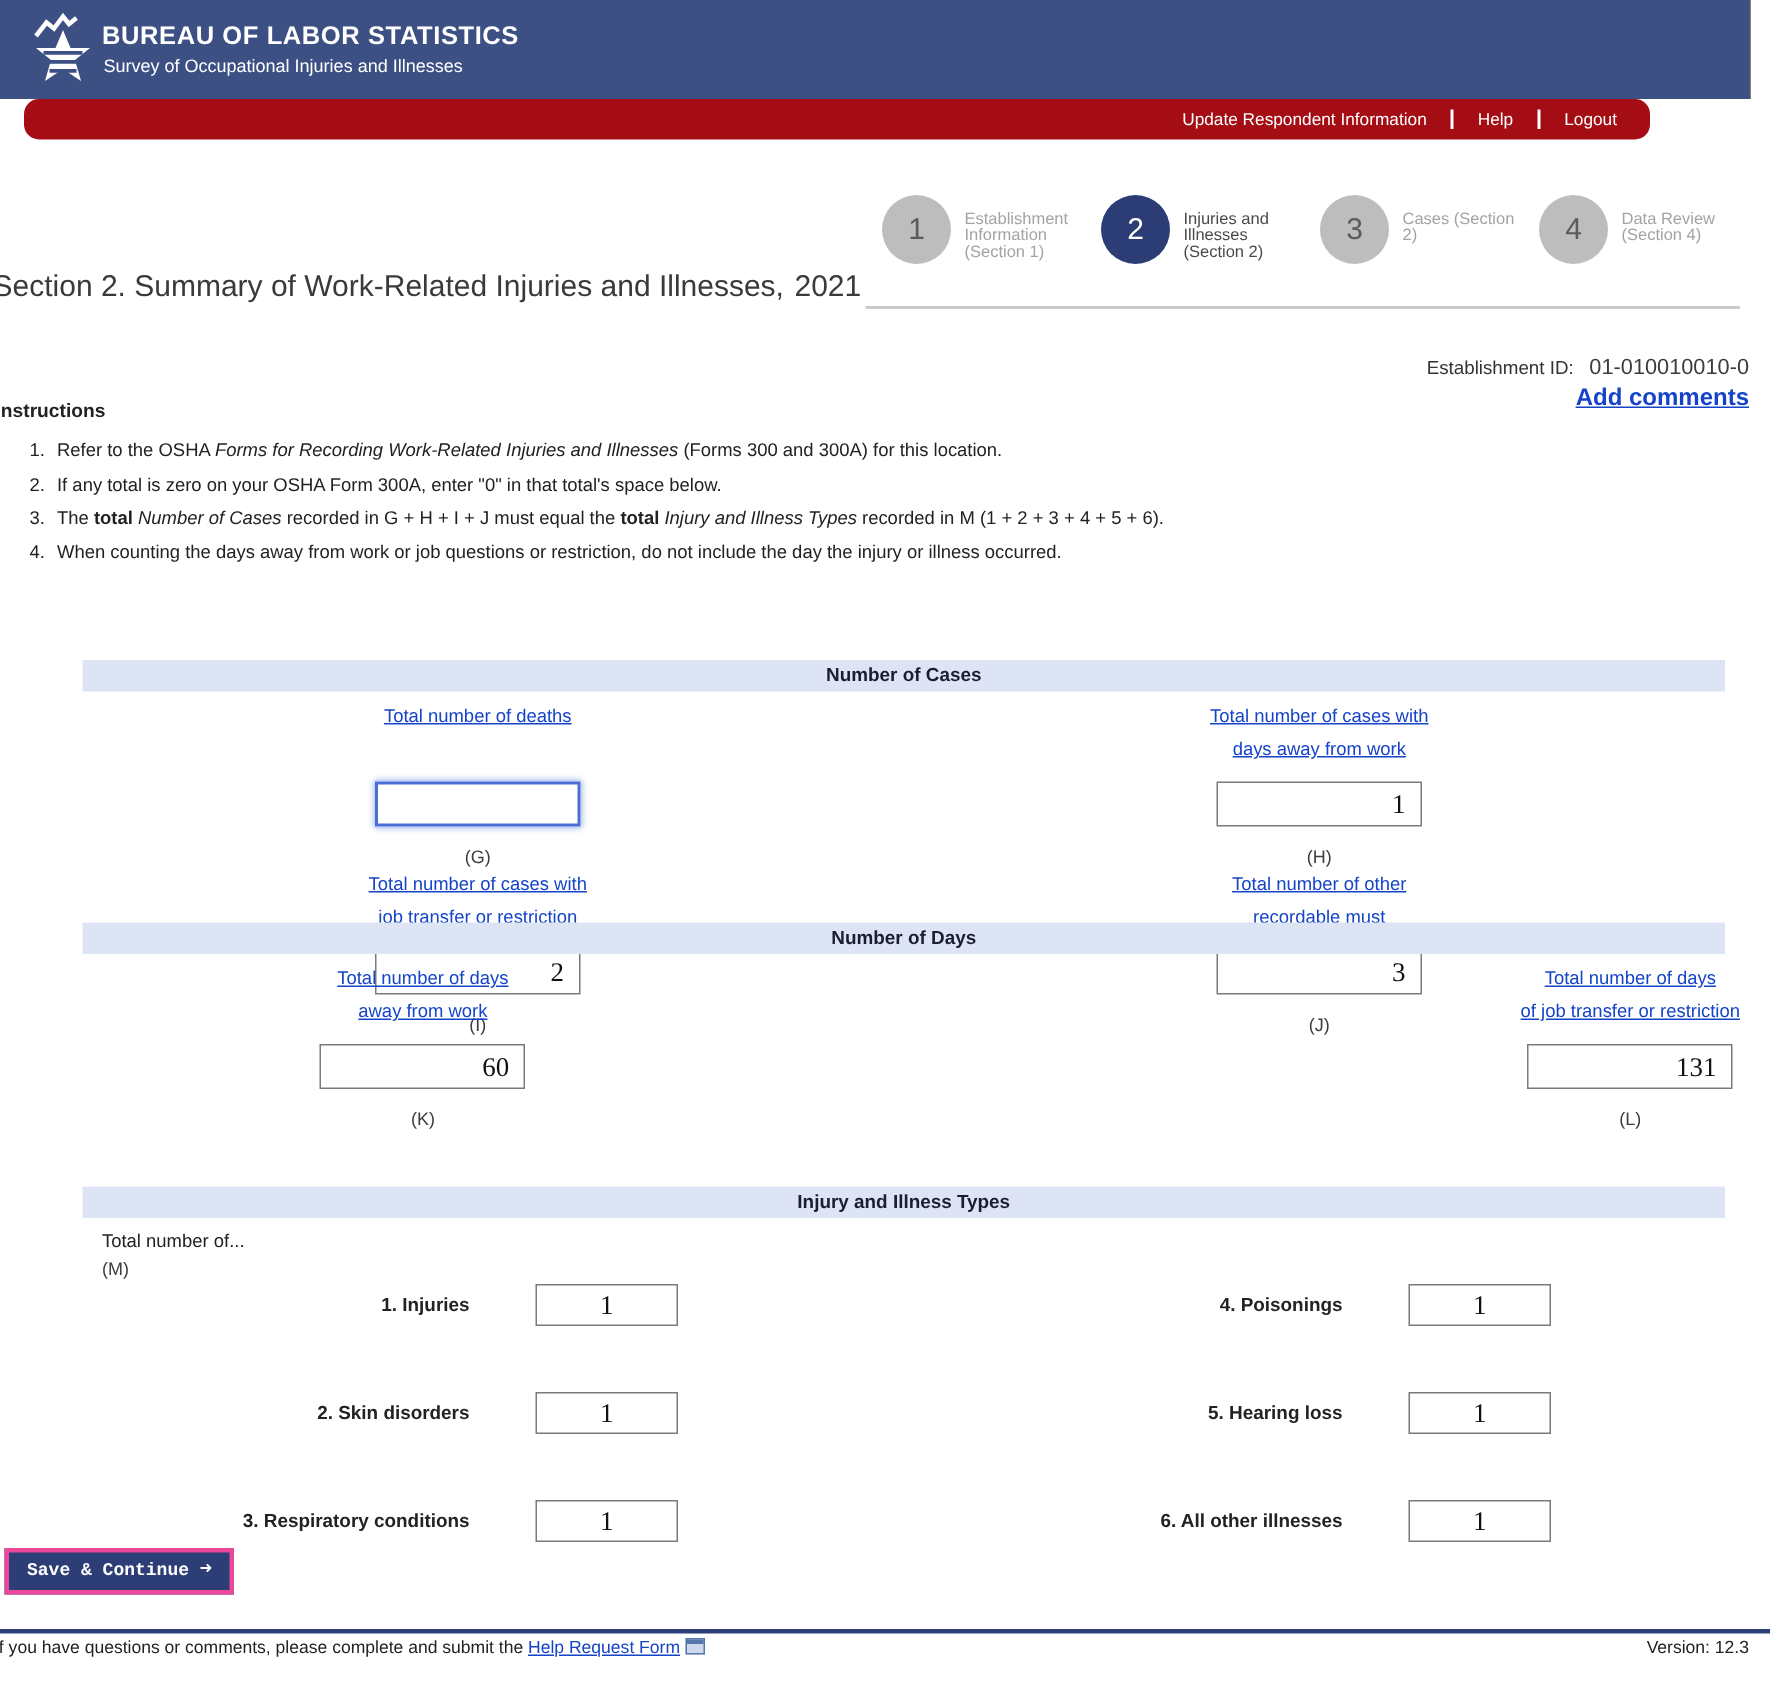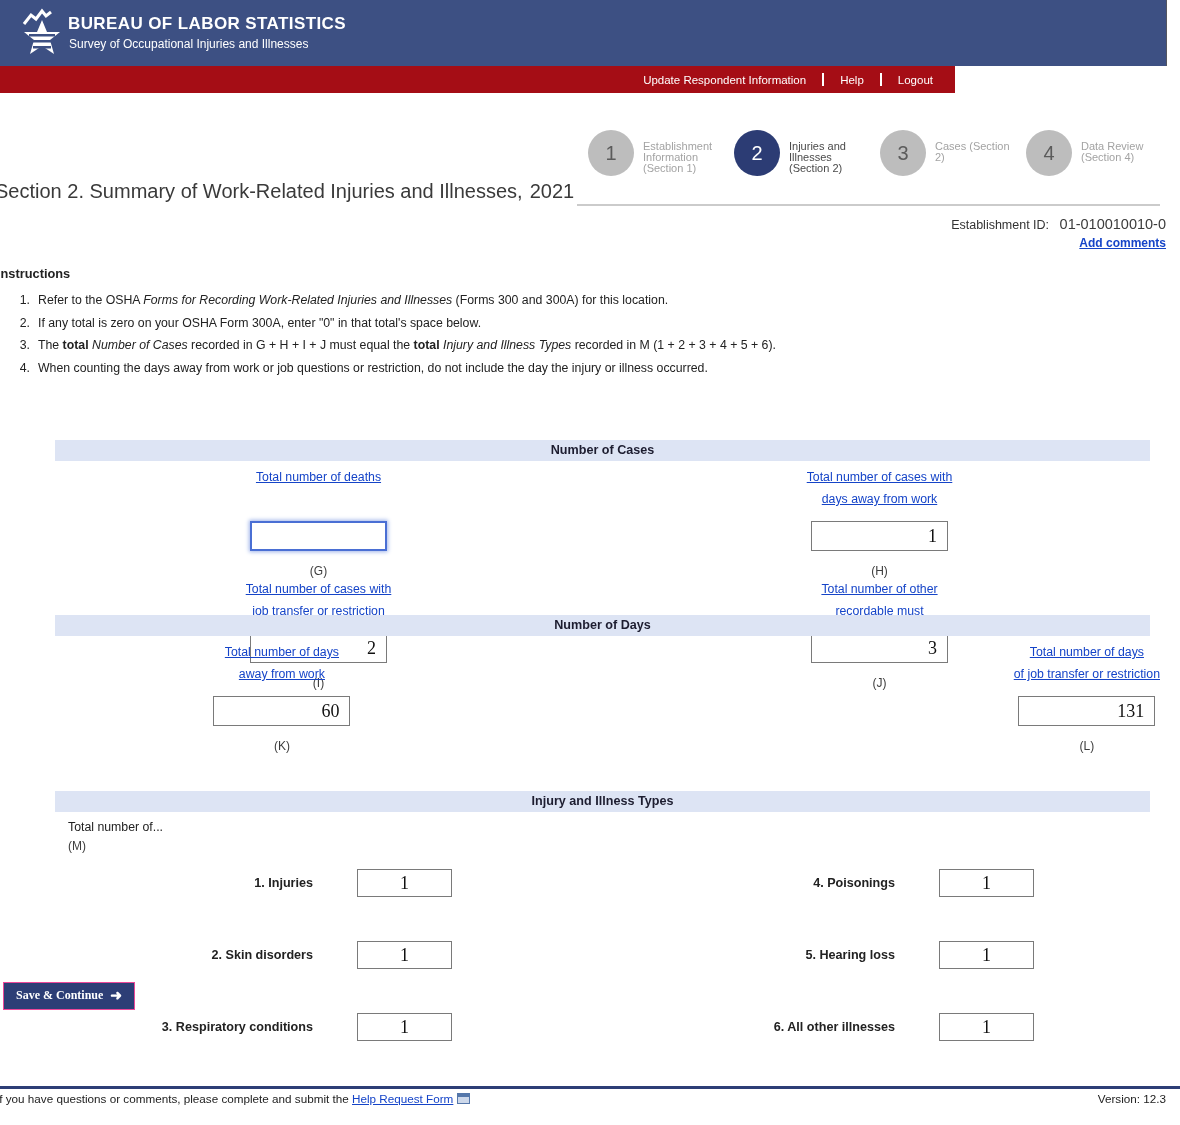--- a/index.html
+++ b/index.html
@@ -7,43 +7,43 @@
               font-family:"Liberation Sans", sans-serif; color:#333; }
   #page { position:relative; width:1180px; height:1125px; background:#fff; overflow:hidden; }
 
   
   .hdr { position:absolute; left:0; top:0; width:1167px; height:66px; background:#3D5083; border-right:1px solid #55565f; }
   .hdr-logo { position:absolute; left:20px; top:8px; width:44px; height:50px; }
   .hdr-brand { position:absolute; left:68px; top:14px; color:#fff; font-size:17px; font-weight:bold; letter-spacing:.4px; }
   .hdr-sub   { position:absolute; left:69px; top:37px; color:#fff; font-size:12px; }
 
   
-  .redbar { position:absolute; left:0; top:66px; width:955px; height:27px; background:#A50D15;
-            display:flex; align-items:center; justify-content:flex-end; padding-right:22px; }
+  .redbar { position:absolute; left:16px; top:66px; width:1084px; height:27px; background:#A50D15;
+            display:flex; align-items:center; justify-content:flex-end; padding-right:22px;border-radius:10px; }
   .redbar a { color:#fff; font-size:11.5px; text-decoration:none; }
   .redbar .divider { width:2px; height:13px; background:#fff; margin:0 16px; }
 
   
   .steps { position:absolute; left:588px; top:130px; display:flex; }
   .step { display:flex; width:146px; }
   .step:last-child { width:auto; }
   .step-circle { width:46px; height:46px; border-radius:50%; background:#BDBDBD; color:#5b5b5b;
                  font-size:20px; display:flex; align-items:center; justify-content:center; flex:none; }
   .step-label { margin-left:9px; padding-top:11px; max-width:80px; font-size:11px; line-height:11px; color:#A3A3A3; }
   .step.active .step-circle { background:#2C3C74; color:#fff; }
   .step.active .step-label { color:#4a4a4a; }
 
   
   .page-title { position:absolute; left:-5px; top:180px; font-size:20px; color:#3a3a3a; white-space:nowrap; }
   .page-title .year { margin-left:7px; }
   .title-rule { position:absolute; left:577px; top:204px; width:583px; height:2px; background:#CBCBCB; }
-  .est-block { position:absolute; right:14px; top:215px; text-align:right; white-space:nowrap; }
+  .est-block { position:absolute; right:14px; top:236px; text-align:right; white-space:nowrap; }
   .est-label { font-size:12.5px; color:#333; }
   .est-value { font-size:14.5px; color:#3c3c3c; margin-left:6px; }
-  .add-comments { display:inline-block; margin-top:3px; font-size:12px; font-weight:bold; color:#1544C8; text-decoration:underline; }
+  .add-comments { display:inline-block; margin-top:3px; font-size:16px; font-weight:bold; color:#1544C8; text-decoration:underline; }
 
   
   .instructions { position:absolute; left:0; top:266px; width:1180px; }
   .instr-head { margin-left:-3px; font-size:12.8px; font-weight:bold; color:#222; }
   .instr-list { margin-top:8px; }
   .instr-item { display:flex; font-size:12.3px; line-height:22.5px; color:#222; }
   .instr-num { width:30px; text-align:right; margin-right:8px; flex:none; }
 
   
   .section { position:absolute; left:38px; width:1122px; }
@@ -58,29 +58,29 @@
                text-align:right; padding-right:10px; }
   .num-input.focused { border:2px solid #4a6fd4; box-shadow:0 0 4px 1px #9fb4ea; }
   .col-letter { margin-top:13px; font-size:12px; color:#3d3d3d; }
   .sec-cases { top:440px; } .sec-days { top:615px; } .sec-types { top:791px; }
   .sec-cases .spacer-links { height:44px; }
   .sec-days .cols4 .fcol:nth-child(2) { grid-column:3; }
 
   
   .types-intro { margin:8px 0 0 30px; font-size:12.3px; color:#222; }
   .types-letter { margin:5px 0 0 30px; font-size:12px; color:#3d3d3d; }
-  .types-grid { margin-top:16px; display:grid; grid-template-columns:275px 95px 399px 95px;
+  .types-grid { margin-top:3px; display:grid; grid-template-columns:275px 95px 399px 95px;
                 column-gap:38px; row-gap:27px; align-items:center;gap:44px; }
   .type-label { text-align:right; font-size:12.6px; font-weight:bold; color:#222; }
   .type-input { width:95px; height:28px; border:1px solid #7a7a7a; background:#fff;
                 font-family:"Liberation Serif", serif; font-size:18px; color:#111; text-align:center; }
 
   
-  .save-btn { position:absolute; left:3px; top:982px; background:#2D3E76; border:1px solid #ec4899;
-              color:#fff; font-family:Liberation Serif, serif; font-size:12px; font-weight:bold;
+  .save-btn { position:absolute; left:3px; top:1032px; background:#2D3E76; border:3px solid #ec4899;
+              color:#fff; font-family:Liberation Mono, monospace; font-size:12px; font-weight:bold;
               padding:5px 12px 6px 12px; cursor:pointer; display:flex; align-items:center; }
   .save-arrow { margin-left:7px; font-size:14px; line-height:12px; }
 
   
   .footer { position:absolute; left:0; top:1086px; width:1180px; border-top:3px solid #2D3E76; }
   .footer-row { position:relative; padding-top:3px; font-size:11.7px; color:#222; }
   .footer-text { position:absolute; left:-4px; top:3px; white-space:nowrap; }
   .footer-text a { color:#1544C8; font-weight:normal; text-decoration:underline; }
   .nw-icon { display:inline-block; width:13px; height:11px; margin-left:4px; vertical-align:-1px;
              background:#cdd8ea; border:1px solid #5577aa; position:relative; }

